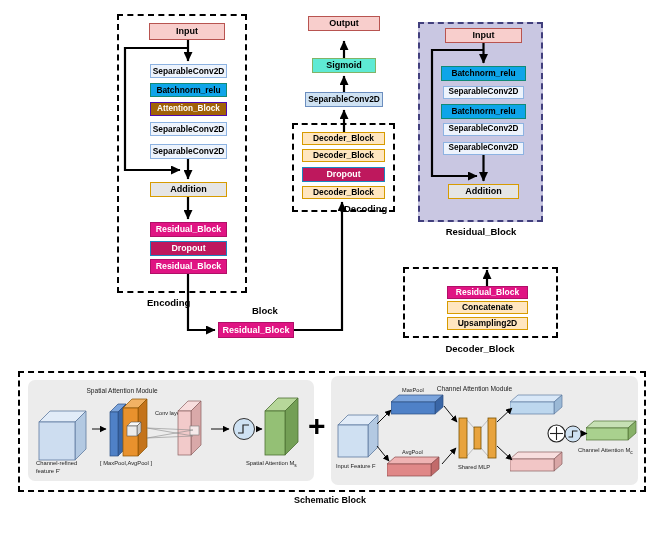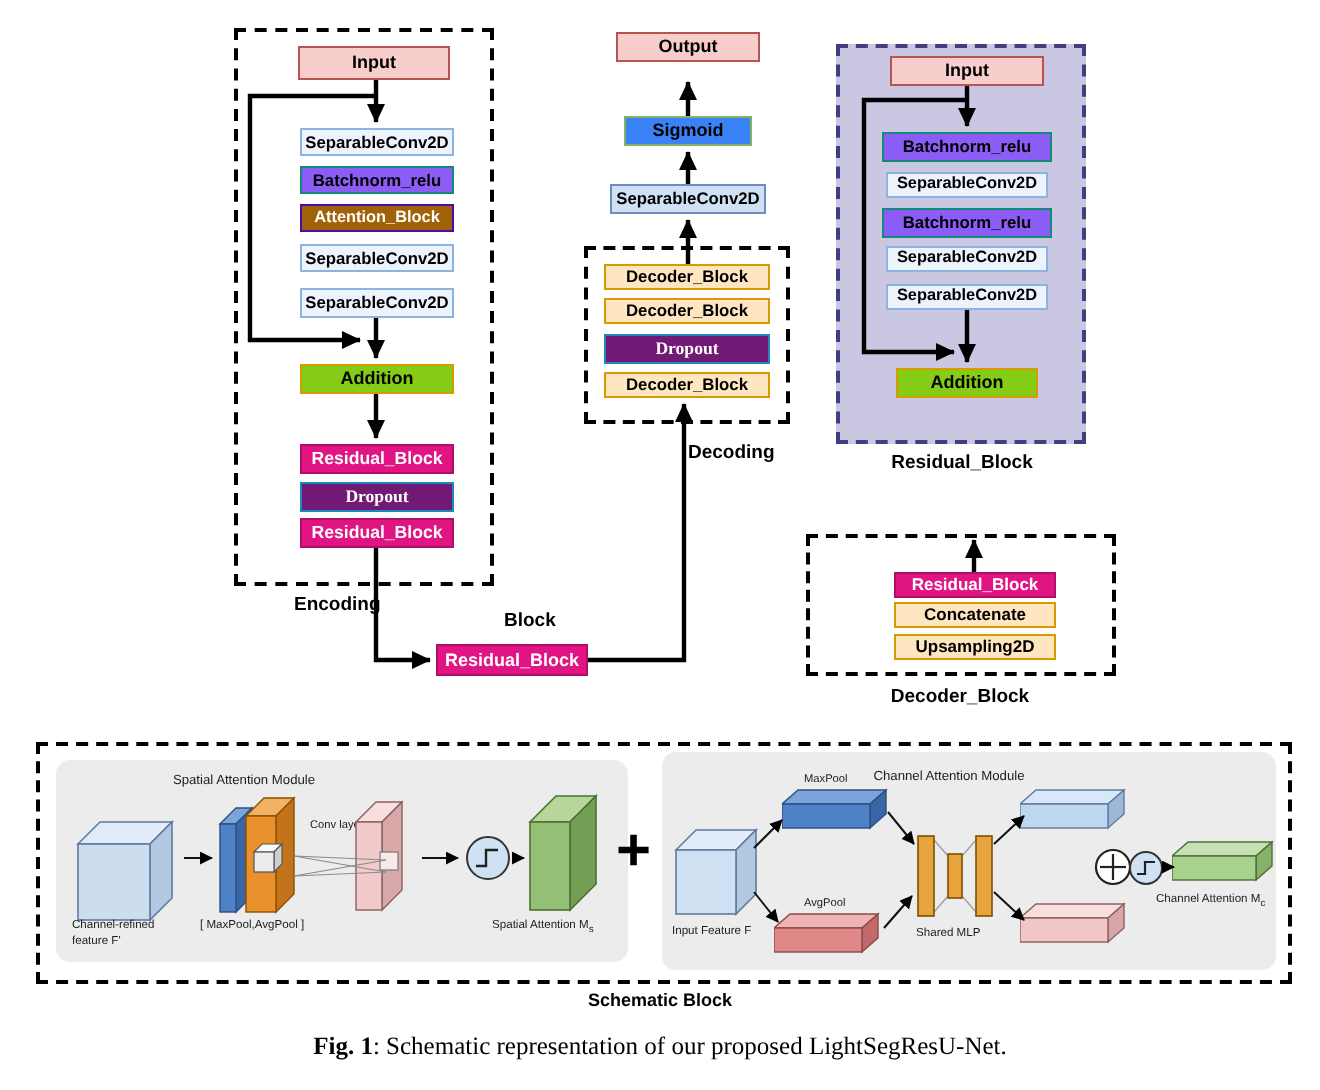--- a/index.html
+++ b/index.html
@@ -3,27 +3,27 @@
 <meta charset="utf-8">
 <style>
   html,body{margin:0;padding:0;background:#fff;}
   #canvas{position:relative;width:660px;height:545px;background:#fff;overflow:hidden;
           font-family:"Liberation Sans",sans-serif;}
   .bx{position:absolute;box-sizing:border-box;display:flex;align-items:center;justify-content:center;
       font-weight:bold;border:1px solid #999;line-height:1;white-space:nowrap;color:#000;}
   .c-input{background:#f8cecc;border-color:#b85450;}
   .c-sep{background:#edf3fc;border-color:#8db3e2;}
   .c-sep2{background:#cfe2f3;border-color:#6c8ebf;}
-  .c-bn{background:#8b5cf6;border-color:#128a75;}
+  .c-bn{background:#0ea5e9;border-color:#128a75;}
   .c-att{background:#a16207;border-color:#4d09b0;color:#fff;}
-  .c-add{background:#84cc16;border-color:#d79b00;}
+  .c-add{background:#e5e5e5;border-color:#d79b00;}
   .c-res{background:#e01483;border-color:#b00f68;color:#fff;}
-  .c-drop{background:#701a75;border-color:#1b88c0;color:#fff;font-family:Liberation Serif, serif;}
+  .c-drop{background:#be185d;border-color:#1b88c0;color:#fff;}
   .c-dec{background:#ffe6c0;border-color:#d79b00;}
-  .c-sig{background:#3b82f6;border-color:#82b366;}
+  .c-sig{background:#5eead4;border-color:#82b366;}
   .dashed{position:absolute;box-sizing:border-box;border:2px dashed #000;}
   .lavender{background:#c9c7e2;border:2px dashed #413f7d;}
   .sec{position:absolute;font-weight:bold;color:#000;line-height:1;}
   .gray-panel{position:absolute;background:#ececec;border-radius:7px;}
   .smalltxt{position:absolute;color:#1c1c1c;line-height:1.3;white-space:nowrap;}
   .ctr{text-align:center;}
   .caption{position:absolute;left:0;top:516px;width:660px;text-align:center;
            font-family:"Liberation Serif",serif;font-size:12.5px;color:#000;}
   .capb{font-weight:bold;}
   svg{display:block;}
@@ -48,21 +48,21 @@
   <div class="sec" style="left:147px;top:298px;font-size:9.5px;">Encoding</div>
 
   <div class="bx c-input" style="left:308px;top:16px;width:72px;height:15px;font-size:9px;">Output</div>
   <div class="bx c-sig" style="left:312px;top:58px;width:64px;height:15px;font-size:9px;">Sigmoid</div>
   <div class="bx c-sep2" style="left:305px;top:92px;width:78px;height:15px;font-size:8.4px;">SeparableConv2D</div>
   <div class="dashed" style="left:292px;top:123px;width:103px;height:89px;"></div>
   <div class="bx c-dec" style="left:302px;top:132px;width:83px;height:13px;font-size:8.4px;">Decoder_Block</div>
   <div class="bx c-dec" style="left:302px;top:149px;width:83px;height:13px;font-size:8.4px;">Decoder_Block</div>
   <div class="bx c-drop" style="left:302px;top:167px;width:83px;height:15px;font-size:8.8px;">Dropout</div>
   <div class="bx c-dec" style="left:302px;top:186px;width:83px;height:13px;font-size:8.4px;">Decoder_Block</div>
-  <div class="sec" style="left:344px;top:222px;font-size:9.5px;">Decoding</div>
+  <div class="sec" style="left:344px;top:204px;font-size:9.5px;">Decoding</div>
 
   <div class="sec" style="left:252px;top:306px;font-size:9.5px;">Block</div>
   <div class="bx c-res" style="left:218px;top:322px;width:76px;height:16px;font-size:9px;">Residual_Block</div>
 
   <div class="dashed lavender" style="left:418px;top:22px;width:125px;height:200px;"></div>
   <div class="bx c-input" style="left:445px;top:28px;width:77px;height:15px;font-size:9px;">Input</div>
   <div class="bx c-bn" style="left:441px;top:66px;width:85px;height:15px;font-size:8.4px;">Batchnorm_relu</div>
   <div class="bx c-sep" style="left:443px;top:86px;width:81px;height:13px;font-size:8.2px;">SeparableConv2D</div>
   <div class="bx c-bn" style="left:441px;top:104px;width:85px;height:15px;font-size:8.4px;">Batchnorm_relu</div>
   <div class="bx c-sep" style="left:443px;top:123px;width:81px;height:13px;font-size:8.2px;">SeparableConv2D</div>
@@ -182,23 +182,20 @@
     <path d="M4.5,12 L8.5,12 L8.5,6 L13.5,6" fill="none" stroke="#222" stroke-width="1.1"></path>
   </svg>
 
   <svg class="shape" style="left:586px;top:419px;" width="54" height="24">
     <polygon points="0,9 8,2 50,2 42,9" fill="#c6e0b4" stroke="#4d7033" stroke-width="0.7"></polygon>
     <polygon points="42,9 50,2 50,14 42,21" fill="#87b168" stroke="#4d7033" stroke-width="0.7"></polygon>
     <rect x="0" y="9" width="42" height="12" fill="#a9d18e" stroke="#4d7033" stroke-width="0.7"></rect>
   </svg>
   <div class="smalltxt" style="left:578px;top:447px;font-size:5.8px;"><span>Channel Attention M</span><sub>c</sub></div>
 
-  <div class="caption">
-    <span class="capb">Fig. 1</span><span>: Schematic representation of our proposed LightSegResU-Net.</span>
-  </div>
 
   <svg style="position:absolute;left:0;top:0;pointer-events:none;" width="660" height="545">
     <defs>
       <marker id="mBig" markerUnits="userSpaceOnUse" markerWidth="10" markerHeight="9" refX="9" refY="4.5" orient="auto">
         <path d="M0,0 L9.5,4.5 L0,9 Z" fill="#000"></path>
       </marker>
       <marker id="mSm" markerUnits="userSpaceOnUse" markerWidth="7" markerHeight="7" refX="6" refY="3.2" orient="auto">
         <path d="M0,0 L6.5,3.2 L0,6.5 Z" fill="#000"></path>
       </marker>
     </defs>

